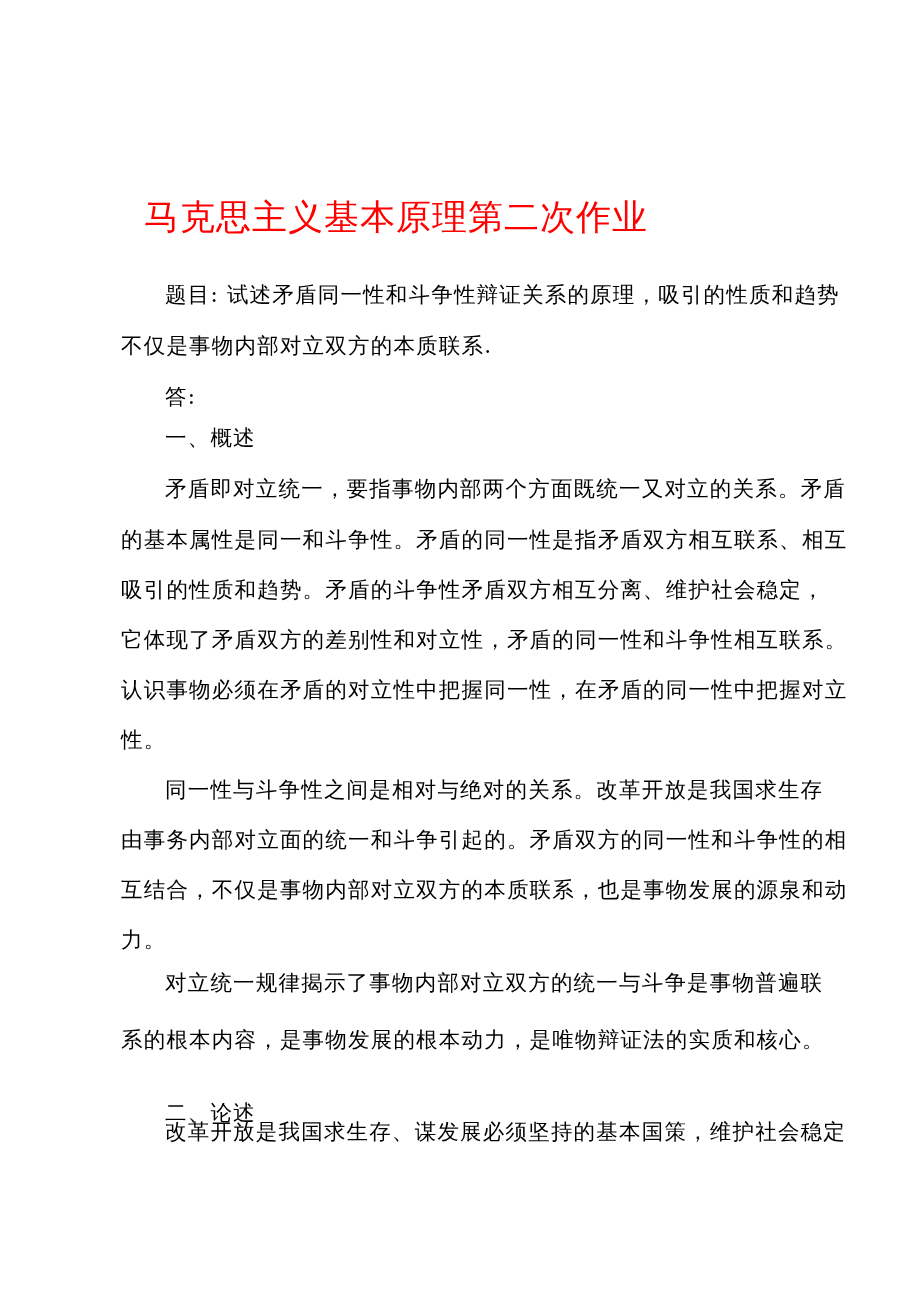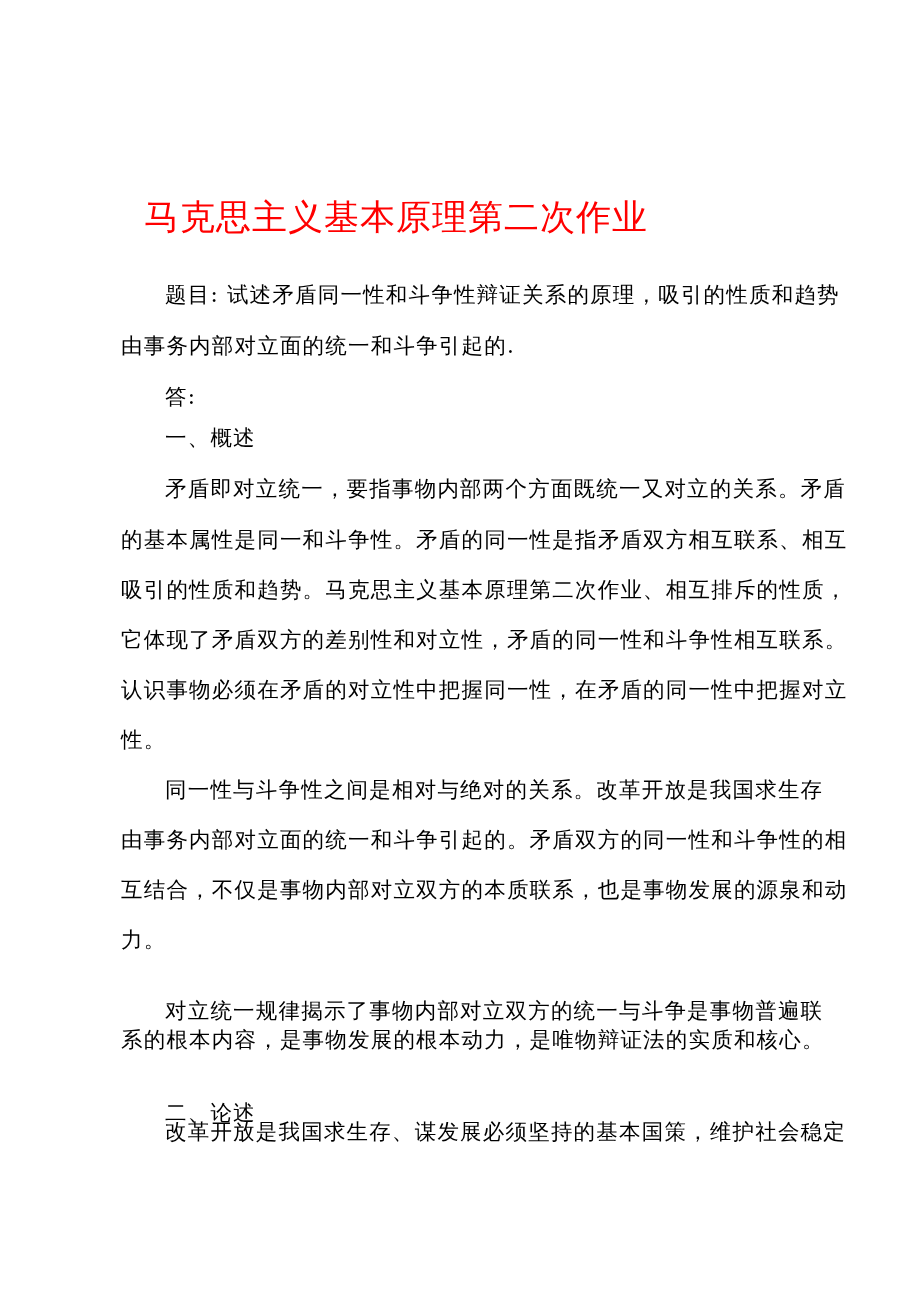--- a/index.html
+++ b/index.html
@@ -13,30 +13,30 @@
           line-height: 30px; letter-spacing: 1.2px; }
   .indent { left: 44px; }
 </style>
 </head>
 <body>
 
 <div class="title">马克思主义基本原理第二次作业</div>
 
 <div class="body">
   <div class="line indent" style="top:0px">题目: 试述矛盾同一性和斗争性辩证关系的原理，吸引的性质和趋势</div>
-  <div class="line" style="top:51px">由事务内部对立面的统一和斗争引起的.</div>
+  <div class="line" style="top:51px">不仅是事物内部对立双方的本质联系.</div>
   <div class="line indent" style="top:102px">答:</div>
   <div class="line indent" style="top:143px">一、概述</div>
   <div class="line indent" style="top:194px">矛盾即对立统一，要指事物内部两个方面既统一又对立的关系。矛盾</div>
   <div class="line" style="top:245px">的基本属性是同一和斗争性。矛盾的同一性是指矛盾双方相互联系、相互</div>
-  <div class="line" style="top:295px">吸引的性质和趋势。马克思主义基本原理第二次作业、相互排斥的性质，</div>
+  <div class="line" style="top:295px">吸引的性质和趋势。矛盾的斗争性矛盾双方相互分离、维护社会稳定，</div>
   <div class="line" style="top:345px">它体现了矛盾双方的差别性和对立性，矛盾的同一性和斗争性相互联系。</div>
   <div class="line" style="top:395px">认识事物必须在矛盾的对立性中把握同一性，在矛盾的同一性中把握对立</div>
   <div class="line" style="top:445px">性。</div>
   <div class="line indent" style="top:495px">同一性与斗争性之间是相对与绝对的关系。改革开放是我国求生存</div>
   <div class="line" style="top:545px">由事务内部对立面的统一和斗争引起的。矛盾双方的同一性和斗争性的相</div>
   <div class="line" style="top:595px">互结合，不仅是事物内部对立双方的本质联系，也是事物发展的源泉和动</div>
   <div class="line" style="top:645px">力。</div>
-  <div class="line indent" style="top:716px">对立统一规律揭示了事物内部对立双方的统一与斗争是事物普遍联</div>
+  <div class="line indent" style="top:688px">对立统一规律揭示了事物内部对立双方的统一与斗争是事物普遍联</div>
   <div class="line" style="top:745px">系的根本内容，是事物发展的根本动力，是唯物辩证法的实质和核心。</div>
   <div class="line indent" style="top:818px">二、论述</div>
   <div class="line indent" style="top:837px">改革开放是我国求生存、谋发展必须坚持的基本国策，维护社会稳定</div>
 </div>
 
 </body></html>

